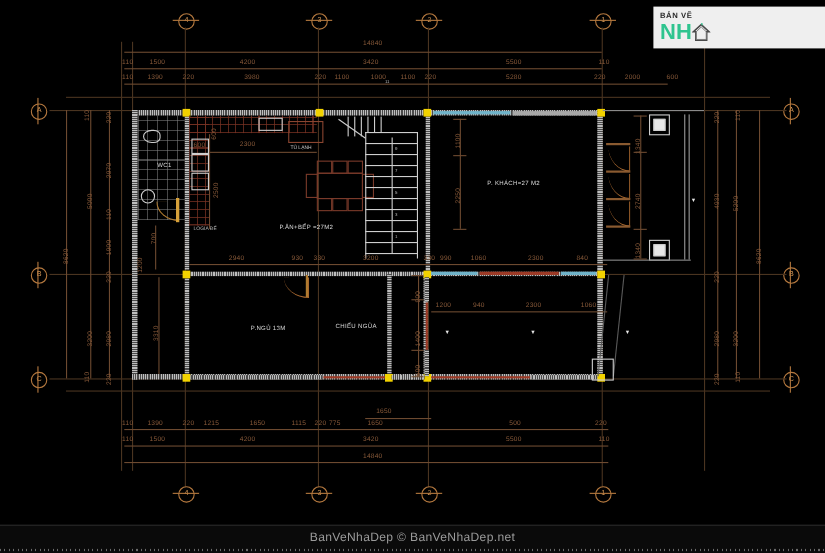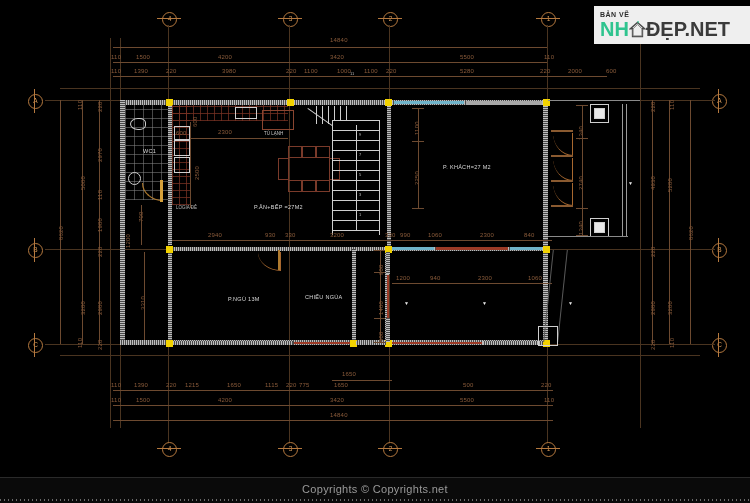--- a/index.html
+++ b/index.html
@@ -390,23 +390,22 @@
     <div class="l1">BẢN VẼ</div>
     <div class="l2">
       <span class="nh">NH</span>
       <span id="house">
         <svg viewBox="0 0 24 24" width="17" height="17">
           <path d="M12 2 L22 11 L19 11 L19 22 L5 22 L5 11 L2 11 Z" fill="none" stroke="#4a4a4a" stroke-width="2"></path>
           <path d="M12 5 L18.5 11.2 L18.5 21 L5.5 21 L5.5 11.2 Z" fill="none" stroke="#7a7a7a" stroke-width="1.2"></path>
           <path d="M12 2 L13.6 3.5 L13.6 0 L12 0 Z" fill="#2fc48f"></path>
         </svg>
       </span>
-      <span class="dep">ĐẸP.NET</span>
     </div>
   </div>
 
   <div id="footer">
     <div id="topline"></div>
-    <div id="copy">Copyrights © Copyrights.net</div>
+    <div id="copy">BanVeNhaDep © BanVeNhaDep.net</div>
     <div id="dots"></div>
   </div>
 
 </div>
 
 </body></html>

